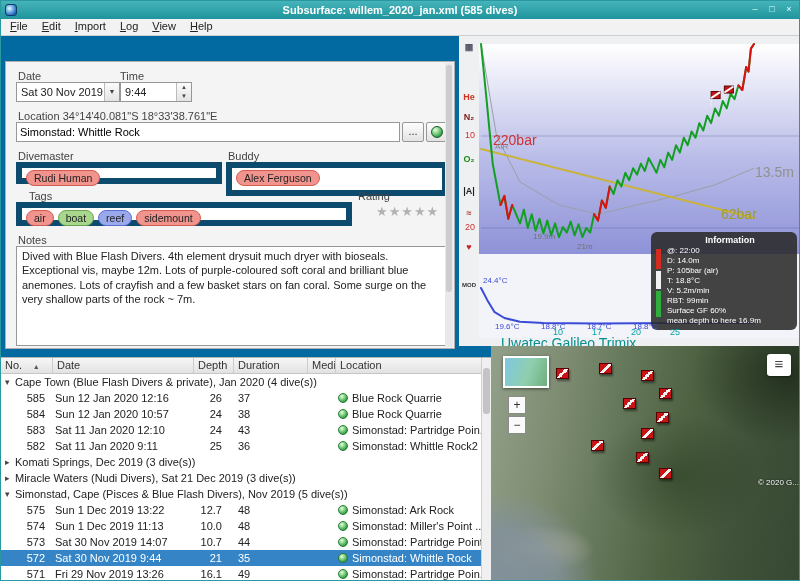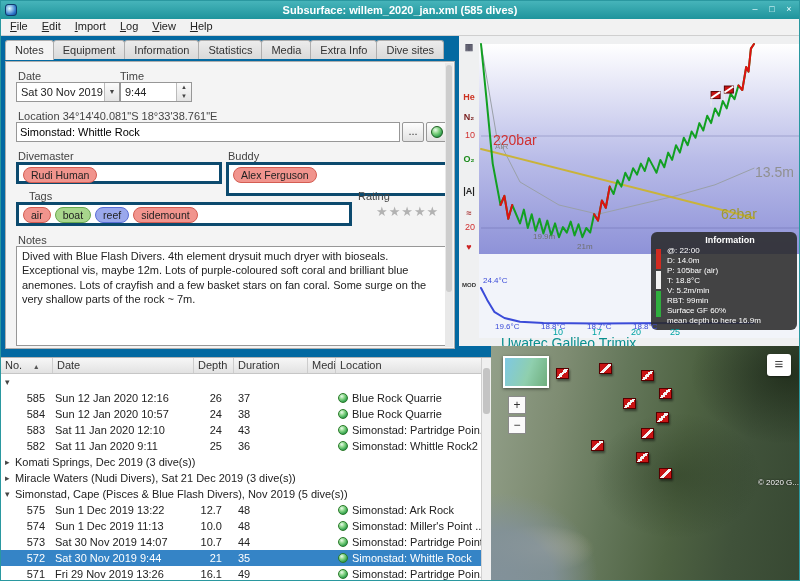--- a/index.html
+++ b/index.html
@@ -34,21 +34,21 @@
   .combo { position:absolute; height:20px; border:1px solid #979797; background:#fff; padding-left:4px; line-height:18px; }
   .combo .arrow, .spin .arrows { position:absolute; right:0; top:0; bottom:0; width:15px; border-left:1px solid #bbb;
     background:linear-gradient(#fbfbfb,#e4e4e4); text-align:center; color:#444; }
   .combo .arrow { font-size:7px; line-height:18px; }
   .spin { position:absolute; height:20px; border:1px solid #979797; background:#fff; padding-left:4px; line-height:18px; }
   .spin .arrows { font-size:6px; line-height:9px; }
   .mini-btn { position:absolute; height:20px; border:1px solid #979797; border-radius:2px;
     background:linear-gradient(#fdfdfd,#e3e3e3); text-align:center; line-height:17px; font-size:11px; color:#333; }
   .globe-big { display:inline-block; width:12px; height:12px; border-radius:50%; margin-top:3px;
     background:radial-gradient(circle at 35% 30%, #eafaea 0%, #7fd27f 40%, #2f9c4f 75%, #1c7a3c 100%); border:1px solid #1b5e20; }
-  .chip-field { position:absolute; border:3px solid #0c4a6e; background:#fff; padding:1px 2px; white-space:nowrap; }
+  .chip-field { position:absolute; border:6px solid #0c4a6e; background:#fff; padding:1px 2px; white-space:nowrap; }
   .chip { display:inline-block; margin:1px 2px; padding:0 7px; border-radius:8px; border:1px solid #888;
     font-size:10.5px; line-height:14px; color:#222; }
   .stars { position:absolute; font-size:13px; color:#b2b2b2; letter-spacing:1px; }
   .notes-box { position:absolute; border:1px solid #979797; background:#fff; font-size:11px; line-height:1.3;
     padding:2px 5px; color:#222; overflow:hidden; }
   .v-scroll { position:absolute; right:1px; top:1px; bottom:1px; width:8px; background:#e9e9e9; }
   .v-scroll .thumb { position:absolute; left:1px; right:1px; top:2px; height:80%; background:#cdcdcd; border-radius:3px; }
 
   
   .dive-list { position:absolute; left:0; top:356px; width:490px; height:225px; background:#fff; border-top:1px solid #b5b5b5; }
@@ -116,21 +116,20 @@
     <span class="win-btns">
       <span class="win-btn">–</span>
       <span class="win-btn">□</span>
       <span class="win-btn">×</span>
     </span>
   </div>
 
   <div class="menubar"><span class="menu-item">File</span><span class="menu-item">Edit</span><span class="menu-item">Import</span><span class="menu-item">Log</span><span class="menu-item">View</span><span class="menu-item">Help</span></div>
 
   <div class="left-panel">
-    <div class="tab-bar"><span class="tab active">Notes</span><span class="tab">Equipment</span><span class="tab">Information</span><span class="tab">Statistics</span><span class="tab">Media</span><span class="tab">Extra Info</span><span class="tab">Dive sites</span></div>
     <div class="tab-frame">
       <span class="fld-label" style="left:12px;top:8px;">Date</span>
       <span class="fld-label" style="left:114px;top:8px;">Time</span>
 
       <div class="combo" style="left:10px;top:20px;width:104px;">
         <span>Sat 30 Nov 2019</span>
         <span class="arrow">▼</span>
       </div>
       <div class="spin" style="left:114px;top:20px;width:72px;">
         <span>9:44</span>
@@ -246,20 +245,21 @@
         <div class="dl-h" style="width: 52px;">No.<span class="sort-arrow">▴</span></div>
         <div class="dl-h" style="width: 141px;">Date</div>
         <div class="dl-h" style="width: 40px;">Depth</div>
         <div class="dl-h" style="width: 74px;">Duration</div>
         <div class="dl-h" style="width: 28px;">Media</div>
         <div class="dl-h" style="flex: 1 1 0%; border-right: none;">Location</div>
       </div>
     <div class="dl-body">
         <div class="dl-row trip">
           <span class="tri">▾</span>
+          <span class="trip-label">Cape Town (Blue Flash Divers &amp; private), Jan 2020 (4 dive(s))</span>
         </div>
         <div class="dl-row dive">
           <span class="c-no">585</span>
           <span class="c-date">Sun 12 Jan 2020 12:16</span>
           <span class="c-depth">26</span>
           <span class="c-dur">37</span>
           <span class="c-media"></span>
           <span class="c-loc">
             <span class="globe"></span>
             <span class="loc-text">Blue Rock Quarrie</span>

